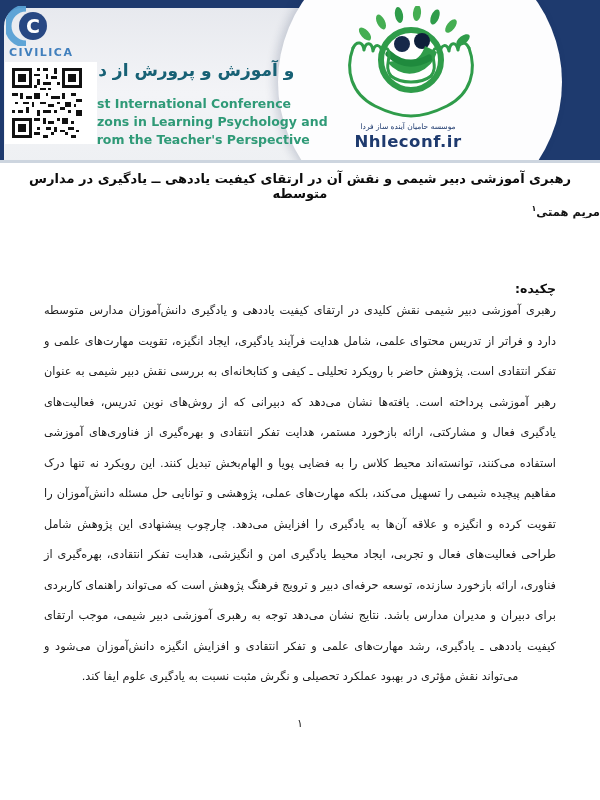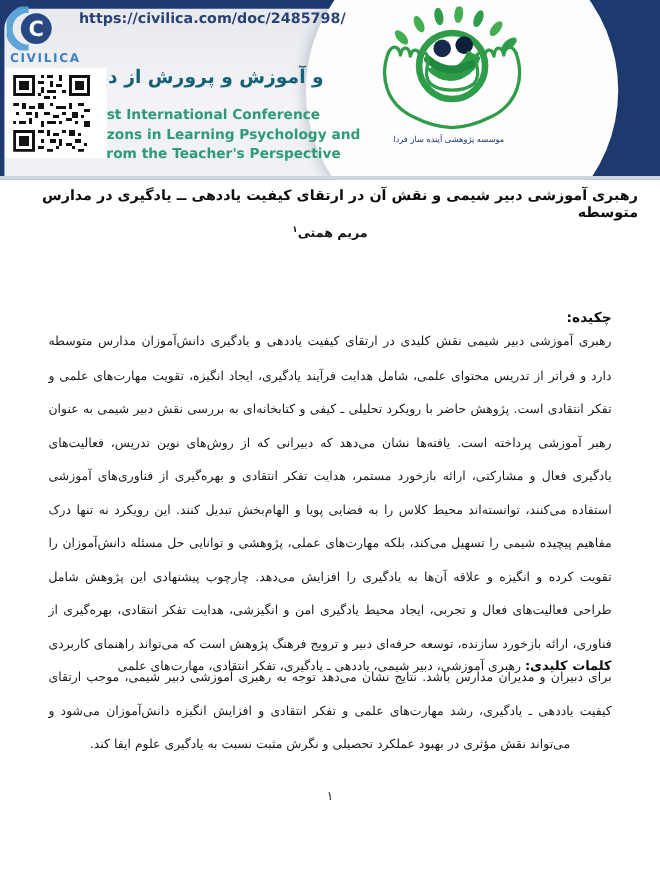--- a/index.html
+++ b/index.html
@@ -32,23 +32,23 @@
   .qr-patch{position:absolute;top:62px;left:5px;width:92px;height:82px;background:#ffffff;}
   .qr-patch svg{position:absolute;left:7px;top:6px;}
 
   .conf-logo{position:absolute;left:336px;top:6px;width:150px;height:120px;}
   .logo-caption{position:absolute;left:318px;top:122px;width:180px;text-align:center;direction:rtl;
     font-size:7.5px;color:#1e3a6e;white-space:nowrap;}
   .site-name{position:absolute;left:318px;top:132px;width:180px;text-align:center;
     font-weight:bold;font-size:16.5px;color:#1e3a6e;letter-spacing:.5px;}
 
   
-  .paper-title{position:absolute;top:171px;left:20px;width:560px;text-align:right;direction:rtl;
+  .paper-title{position:absolute;top:171px;left:20px;width:560px;text-align:center;direction:rtl;
     font-weight:bold;font-size:13px;color:#0c0c0c;}
-  .author-line{position:absolute;top:204px;left:0;width:600px;text-align:center;direction:rtl;
+  .author-line{position:absolute;top:204px;left:0;width:600px;text-align:right;direction:rtl;
     font-weight:bold;font-size:11.5px;color:#151515;}
   .author-line sup{font-size:8px;}
   .affil-line{position:absolute;top:233px;left:0;width:600px;text-align:center;direction:rtl;
     font-size:10px;color:#3a3a3a;}
   .affil-line sup{font-size:7px;}
 
   .abstract-head{position:absolute;top:281px;right:44px;direction:rtl;font-weight:bold;
     font-size:12.5px;color:#0d0d0d;}
   .abstract-body{position:absolute;top:296px;right:44px;left:44px;direction:rtl;
     text-align:justify;text-align-last:center;font-size:11.3px;line-height:30.5px;color:#1b1b1b;}
@@ -60,21 +60,20 @@
 </style>
 </head>
 <body>
 
 <div class="page">
 
   <div class="banner">
     <div class="gray-panel"></div>
     <div class="white-circle"></div>
 
-    <div class="url-overlay">https://civilica.com/doc/2485798/</div>
     <div class="fa-line3">و آموزش و پرورش از دید معلم</div>
 
     <div class="en-block">
       <div>First International Conference</div>
       <div>orizons in Learning Psychology and</div>
       <div>n from the Teacher's Perspective</div>
     </div>
 
     <div class="civilica">
       <svg width="52" height="40" viewBox="0 0 52 40">
@@ -179,31 +178,31 @@
       <path d="M-24 -6 Q -10 10 8 4 Q 22 -2 26 -16 L 14 -22 Q 8 -4 -8 -8 Z" fill="#2f9c4a"></path>
       <path d="M-22 -14 Q -4 2 18 -10" fill="none" stroke="#1f8a3d" stroke-width="7" stroke-linecap="round"></path>
 
       <g fill="none" stroke="#2f9c4a" stroke-width="3" stroke-linecap="round">
         <path d="M-58 -20 C -66 2 -60 26 -36 38 C -20 46 -8 48 0 48 C 8 48 20 46 36 38 C 60 26 66 2 58 -20"></path>
         <path d="M-58 -20 C -54 -28 -48 -26 -47 -18 M-47 -18 C -45 -27 -39 -26 -38 -17 M-38 -17 C -36 -25 -30 -24 -29 -15 M-29 -15 C -27 -22 -22 -21 -22 -13 C -22 -6 -26 0 -20 8"></path>
         <path d="M58 -20 C 54 -28 48 -26 47 -18 M47 -18 C 45 -27 39 -26 38 -17 M38 -17 C 36 -25 30 -24 29 -15 M29 -15 C 27 -22 22 -21 22 -13 C 22 -6 26 0 20 8"></path>
         <path d="M-20 8 C -10 16 10 16 20 8"></path>
       </g>
     </svg>
-    <div class="logo-caption">موسسه پژوهشی آینده ساز فردا</div>
+    <div class="logo-caption">موسسه حامیان آینده ساز فردا</div>
+    <div class="site-name">Nhleconf.ir</div>
 
     <div class="banner-strip"></div>
   </div>
 
   <div class="paper-title">رهبری آموزشی دبیر شیمی و نقش آن در ارتقای کیفیت یاددهی ــ یادگیری در مدارس متوسطه</div>
 
   <div class="author-line"><span>مریم همتی</span><sup>۱</sup></div>
 
 
   <div class="abstract-head">چکیده:</div>
 
   <div class="abstract-body">رهبری آموزشی دبیر شیمی نقش کلیدی در ارتقای کیفیت یاددهی و یادگیری دانش‌آموزان مدارس متوسطه دارد و فراتر از تدریس محتوای علمی، شامل هدایت فرآیند یادگیری، ایجاد انگیزه، تقویت مهارت‌های علمی و تفکر انتقادی است. پژوهش حاضر با رویکرد تحلیلی ـ کیفی و کتابخانه‌ای به بررسی نقش دبیر شیمی به عنوان رهبر آموزشی پرداخته است. یافته‌ها نشان می‌دهد که دبیرانی که از روش‌های نوین تدریس، فعالیت‌های یادگیری فعال و مشارکتی، ارائه بازخورد مستمر، هدایت تفکر انتقادی و بهره‌گیری از فناوری‌های آموزشی استفاده می‌کنند، توانسته‌اند محیط کلاس را به فضایی پویا و الهام‌بخش تبدیل کنند. این رویکرد نه تنها درک مفاهیم پیچیده شیمی را تسهیل می‌کند، بلکه مهارت‌های عملی، پژوهشی و توانایی حل مسئله دانش‌آموزان را تقویت کرده و انگیزه و علاقه آن‌ها به یادگیری را افزایش می‌دهد. چارچوب پیشنهادی این پژوهش شامل طراحی فعالیت‌های فعال و تجربی، ایجاد محیط یادگیری امن و انگیزشی، هدایت تفکر انتقادی، بهره‌گیری از فناوری، ارائه بازخورد سازنده، توسعه حرفه‌ای دبیر و ترویج فرهنگ پژوهش است که می‌تواند راهنمای کاربردی برای دبیران و مدیران مدارس باشد. نتایج نشان می‌دهد توجه به رهبری آموزشی دبیر شیمی، موجب ارتقای کیفیت یاددهی ـ یادگیری، رشد مهارت‌های علمی و تفکر انتقادی و افزایش انگیزه دانش‌آموزان می‌شود و می‌تواند نقش مؤثری در بهبود عملکرد تحصیلی و نگرش مثبت نسبت به یادگیری علوم ایفا کند.</div>
 
-  <div class="keywords-line"><span class="kw-label">کلمات کلیدی:</span> <span>رهبری آموزشی، دبیر شیمی، یاددهی ـ یادگیری، تفکر انتقادی، مهارت‌های علمی</span></div>
 
   <div class="page-number">۱</div>
 
 </div>
 
 </body></html>

